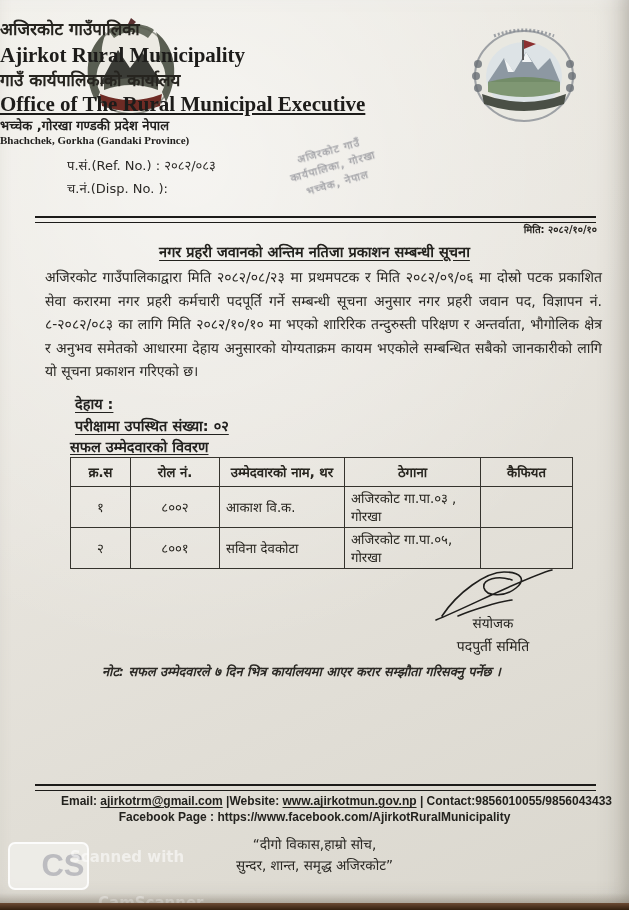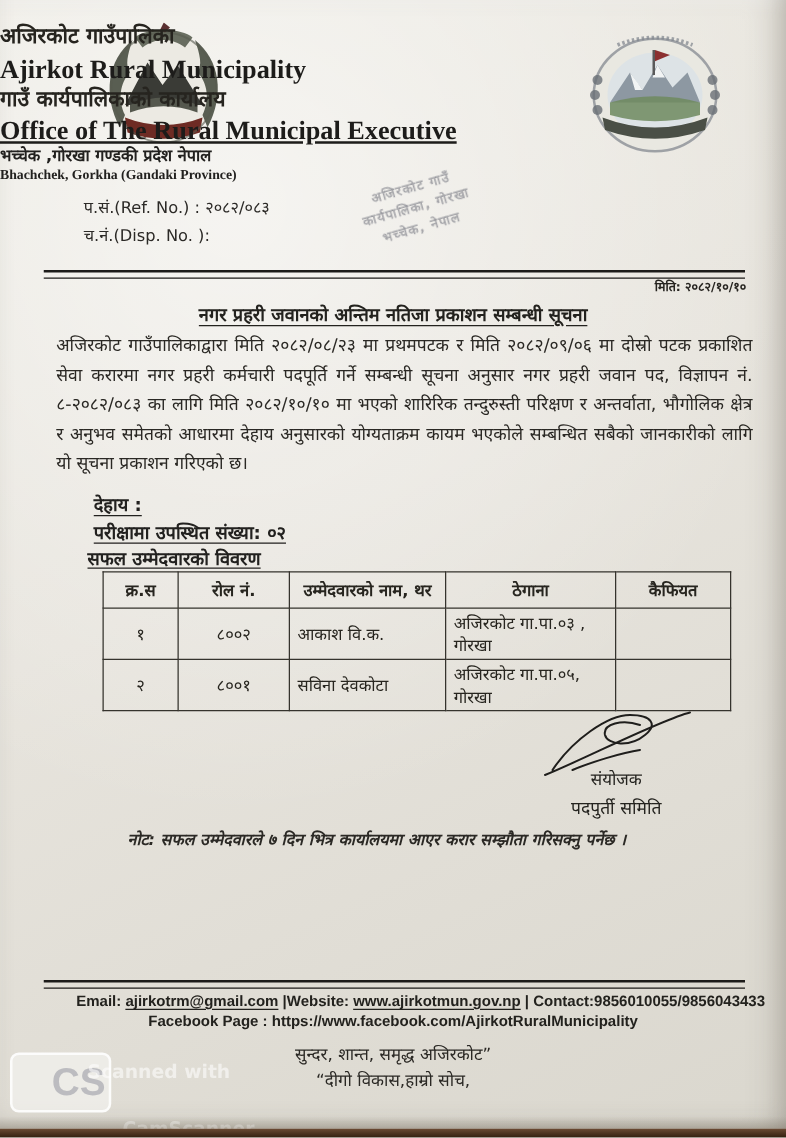--- a/index.html
+++ b/index.html
@@ -35,21 +35,21 @@
   }
   .body-par{
     position:absolute;left:45px;top:266px;width:557px;
     font-size:14px;line-height:1.68;text-align:justify;color:#2a2824;
   }
   .dehaya{position:absolute;left:75px;top:393px;font-size:14.5px;font-weight:bold;text-decoration:underline;text-underline-offset:3px;}
   .attend{position:absolute;left:75px;top:415px;font-size:14.5px;font-weight:bold;text-decoration:underline;text-underline-offset:3px;}
   .tbl-cap{position:absolute;left:70px;top:436px;width:467px;font-size:14.5px;font-weight:bold;text-decoration:underline;text-underline-offset:2px;}
   table.results{
     position:absolute;left:70px;top:457px;border-collapse:collapse;
-    font-size:13.2px;color:#27251f;margin-left:12px;
+    font-size:13.2px;color:#27251f;
   }
   table.results th,table.results td{border:1.6px solid #35332d;padding:2px 6px;}
   table.results th{height:24px;font-weight:bold;text-align:center;}
   table.results td{height:30px;}
   .c-sn{width:47px;text-align:center;}
   .c-roll{width:76px;text-align:center;}
   .c-name{width:112px;text-align:left;}
   .c-addr{width:123px;text-align:left;}
   .c-rem{width:79px;}
   .sig{position:absolute;left:418px;top:566px;width:150px;text-align:center;}
@@ -188,22 +188,22 @@
   <div class="note">नोट: सफल उम्मेदवारले ७ दिन भित्र कार्यालयमा आएर करार सम्झौता गरिसक्नु पर्नेछ ।</div>
 
   <div class="rule" style="top:784px;"></div>
 
   <div class="footer">
     <div class="f-line1"><span>Email: </span><span class="f-underline">ajirkotrm@gmail.com</span><span> |Website: </span><span class="f-underline">www.ajirkotmun.gov.np</span><span> | Contact:9856010055/9856043433</span></div>
     <div class="f-line2">Facebook Page : https://www.facebook.com/AjirkotRuralMunicipality</div>
   </div>
 
   <div class="slogan">
+    <div>“दीगो विकास,हाम्रो सोच,</div>
     <div>सुन्दर, शान्त, समृद्ध अजिरकोट”</div>
-    <div>“दीगो विकास,हाम्रो सोच,</div>
   </div>
 
   <div class="cs-wm">
     <div class="cs-box">CS</div>
     <div class="cs-t1">Scanned with</div>
     <div class="cs-t2">CamScanner</div>
   </div>
 
   <div class="edge-shade"></div>
   <div class="bottom-strip"></div>

